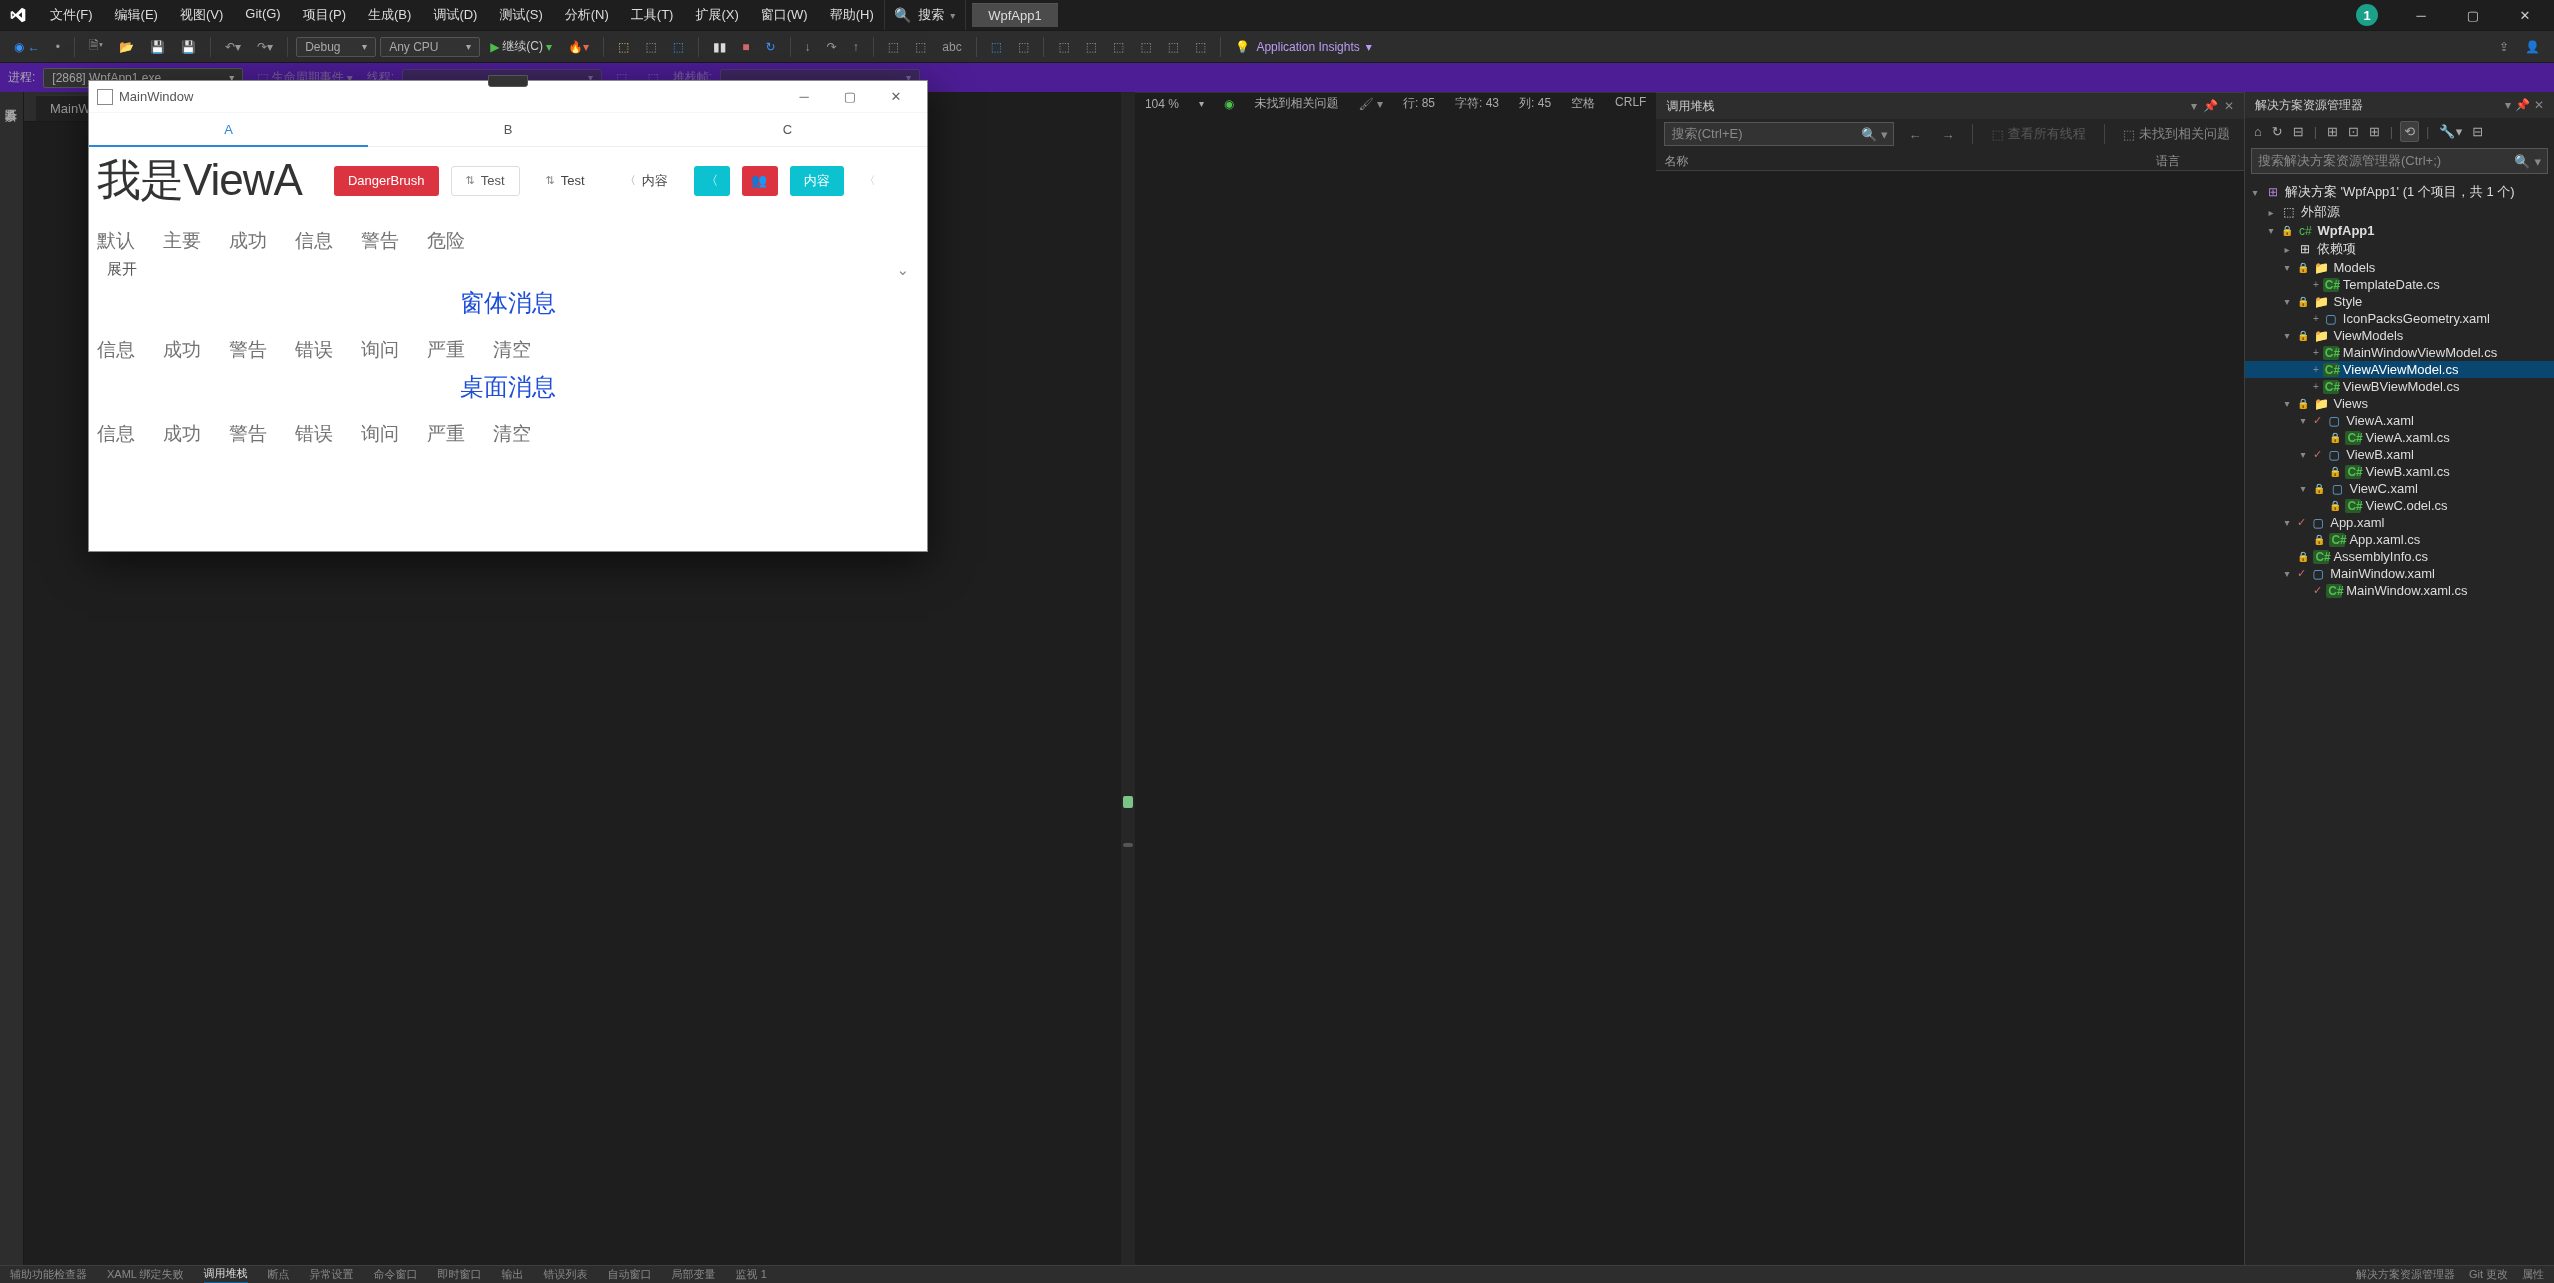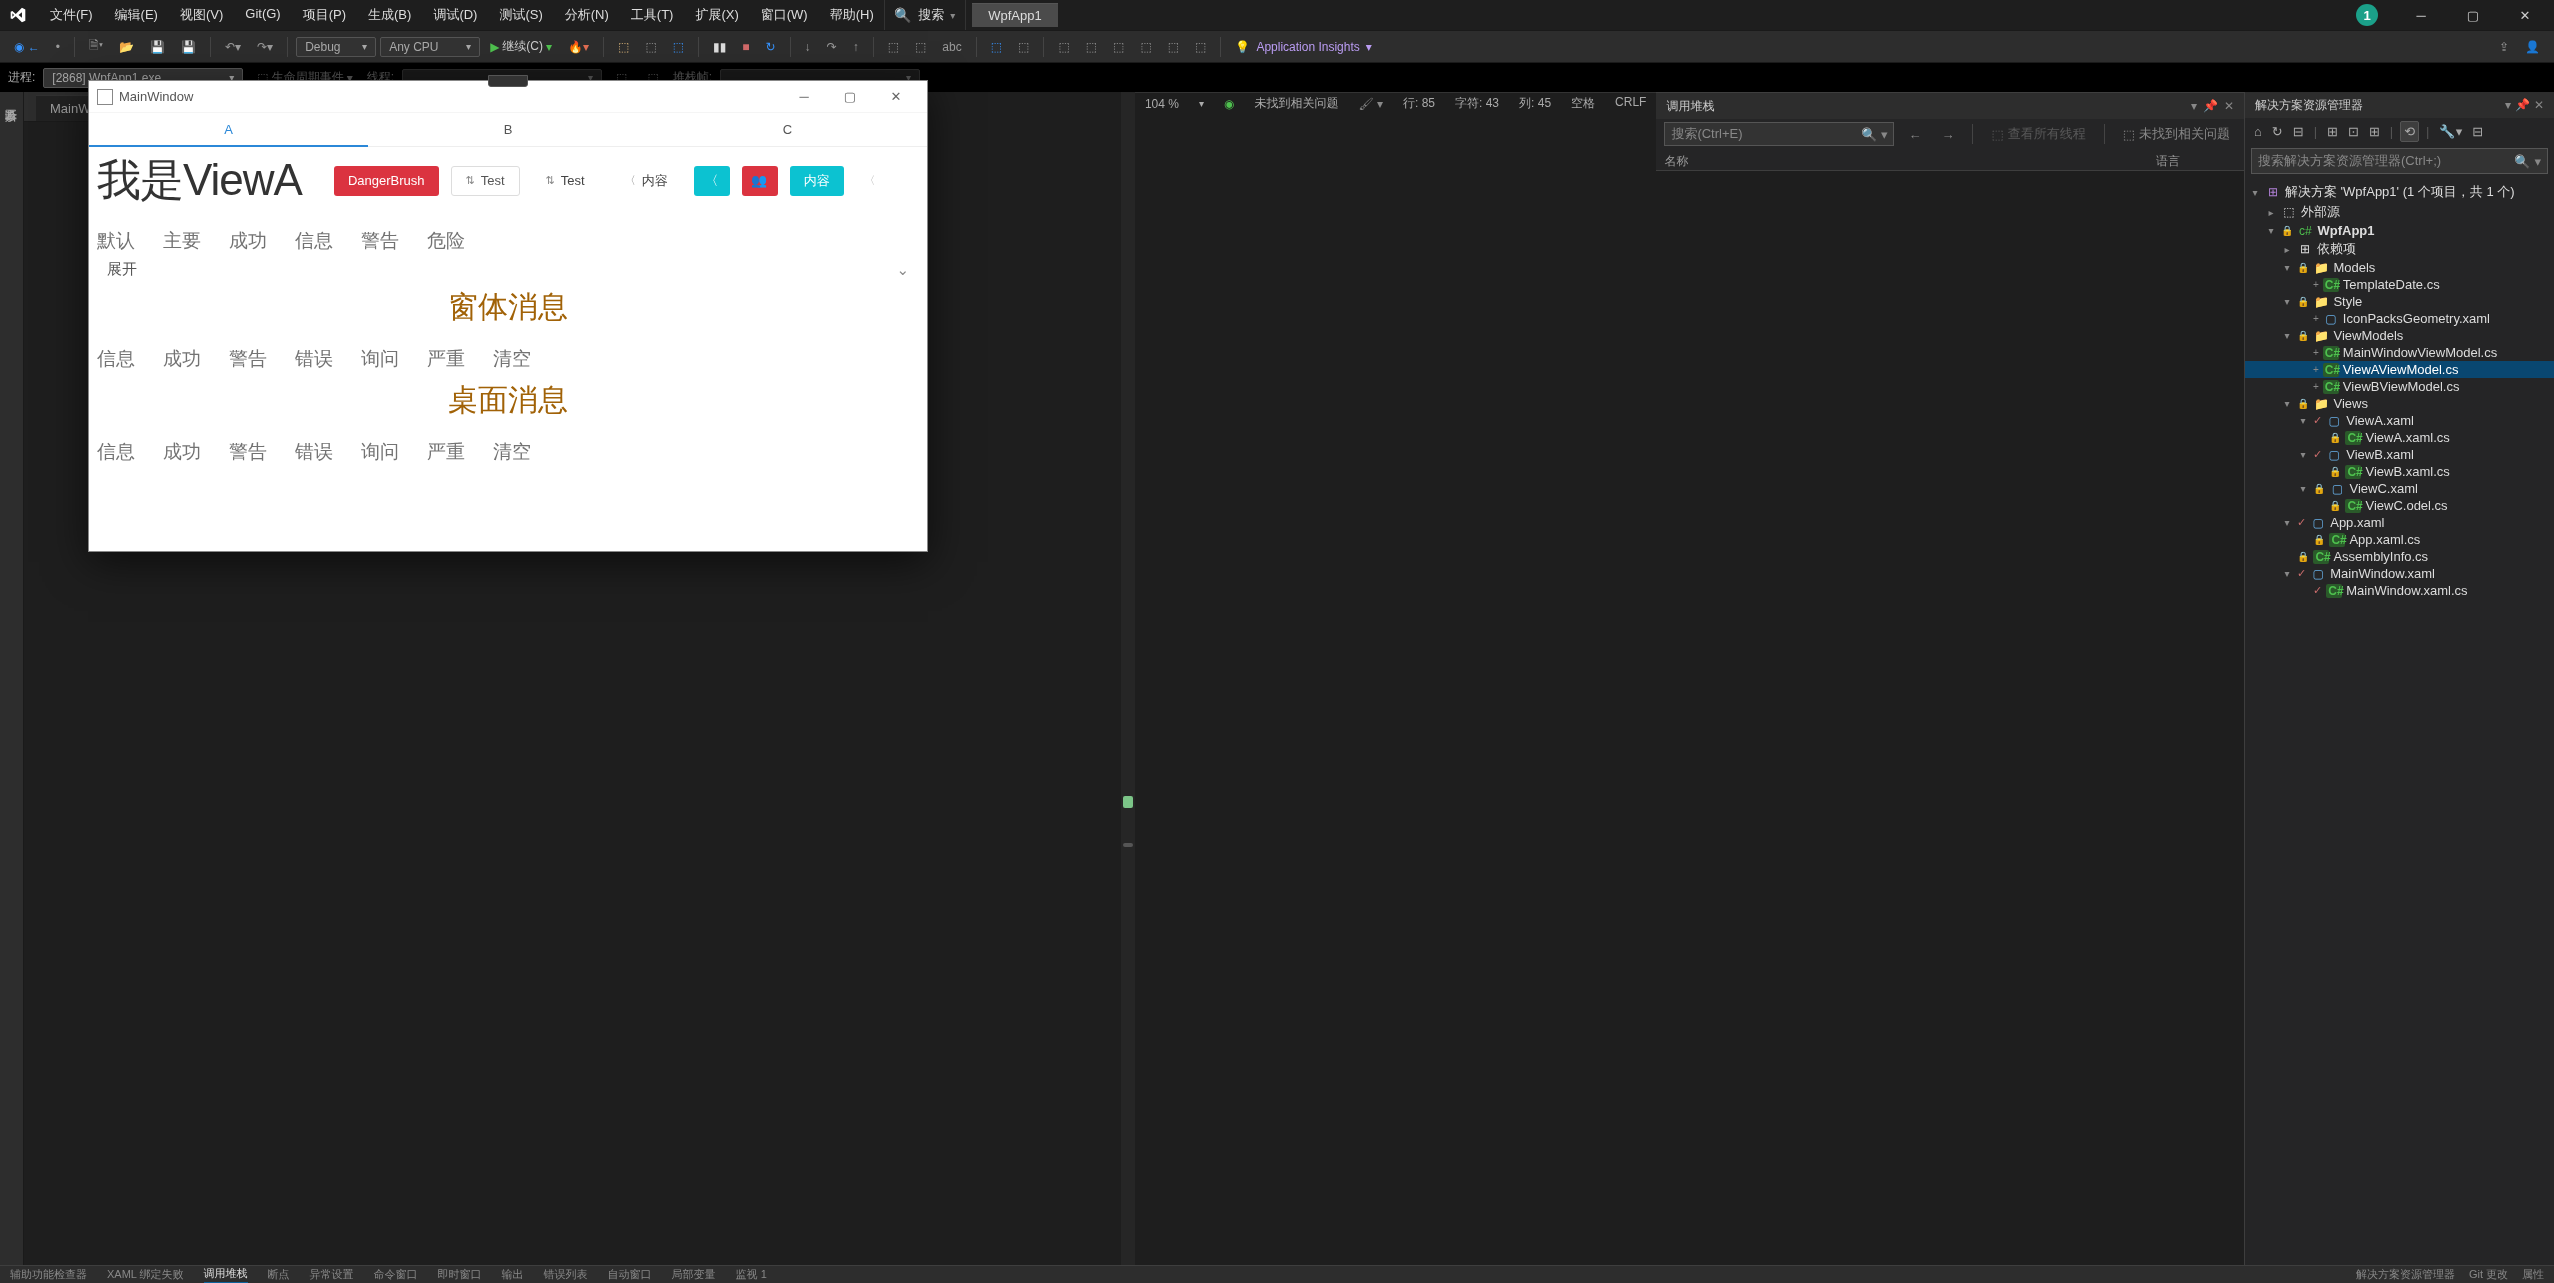--- a/index.html
+++ b/index.html
@@ -21,21 +21,21 @@
 .sep{width:1px;height:20px;background:#444;margin:0 4px}
 .tbtn{padding:2px 6px;display:flex;align-items:center;gap:3px;border-radius:2px}
 .combo{background:#333;border:1px solid #555;padding:2px 8px;min-width:80px;display:flex;align-items:center;justify-content:space-between;gap:8px;color:#aaa;border-radius:2px}
 .play{color:#4ec04e}
 .stop{color:#d16969}
 .pause{color:#ddd}
 .flame{color:#e06c52}
 .spacer{flex:1}
 .ai-link{color:#ba9cf2;display:flex;align-items:center;gap:6px}
 
-.toolbar2{height:30px;background:#000000;display:flex;align-items:center;padding:0 8px;gap:8px;color:#aaa;font-size:12px;border-top:1px solid #1a1a1a}
+.toolbar2{height:30px;background:#4c1d95;display:flex;align-items:center;padding:0 8px;gap:8px;color:#aaa;font-size:12px;border-top:1px solid #1a1a1a}
 .toolbar2 .combo{min-width:200px}
 
 .vertstrip{position:absolute;left:0;top:92px;width:24px;bottom:0;background:#2d2d2d;writing-mode:vertical-rl;text-orientation:mixed;padding:8px 4px;color:#aaa;font-size:12px;border-right:1px solid #1a1a1a}
 
 .main{position:absolute;left:24px;top:92px;right:0;bottom:18px;display:flex}
 .editor-area{flex:1;display:flex;flex-direction:row;min-width:0}
 .doc-tabs{height:30px;background:#2d2d2d;display:flex;align-items:flex-end;padding-left:12px;gap:2px;border-bottom:1px solid #1a1a1a}
 .doc-tab{padding:5px 14px;background:#1e1e1e;color:#ccc;border-top:1px solid #333;font-size:13px}
 .doc-tab.hidden-behind{opacity:.7}
 .doc-tabs .tabtools{margin-left:auto;display:flex;gap:4px;padding:0 4px 4px 0;color:#888}
@@ -102,21 +102,21 @@
 .bt.danger{background:#db3340;color:#fff}
 .bt.outline{border:1px solid #ddd;color:#555;background:#fff}
 .bt.white{background:#fff;color:#444}
 .bt.teal{background:#0cc2d1;color:#fff;width:36px;padding:0}
 .bt.coral{background:#db3340;color:#fff;width:36px;padding:0}
 .bt.teal2{background:#0cc2d1;color:#fff}
 .chev{font-size:11px;color:#888}
 .link-row{display:flex;gap:28px;margin:18px 0 6px 0;color:#737373;font-size:19px}
 .link-row span{cursor:pointer}
 .expand{display:flex;align-items:center;justify-content:space-between;margin:6px 10px;color:#555;font-size:15px}
-.sect-title{display:flex;justify-content:center;font-size:30px;color:#a16207;margin:8px 0 6px}
+.sect-title{display:flex;justify-content:center;font-size:24px;color:#1d4ed8;margin:8px 0 6px}
 
 .u{font-family:inherit}
 </style>
 </head>
 <body>
 
 <div class="titlebar">
   <span class="vs-logo">
     <svg viewBox="0 0 32 32">
         <path fill="#fff" d="M23 3l6 3v20l-6 3-11-11-6 5-3-1V10l3-1 6 5L23 3zm0 8l-6 5 6 5V11zM6 13v6l3-3-3-3z"></path>

